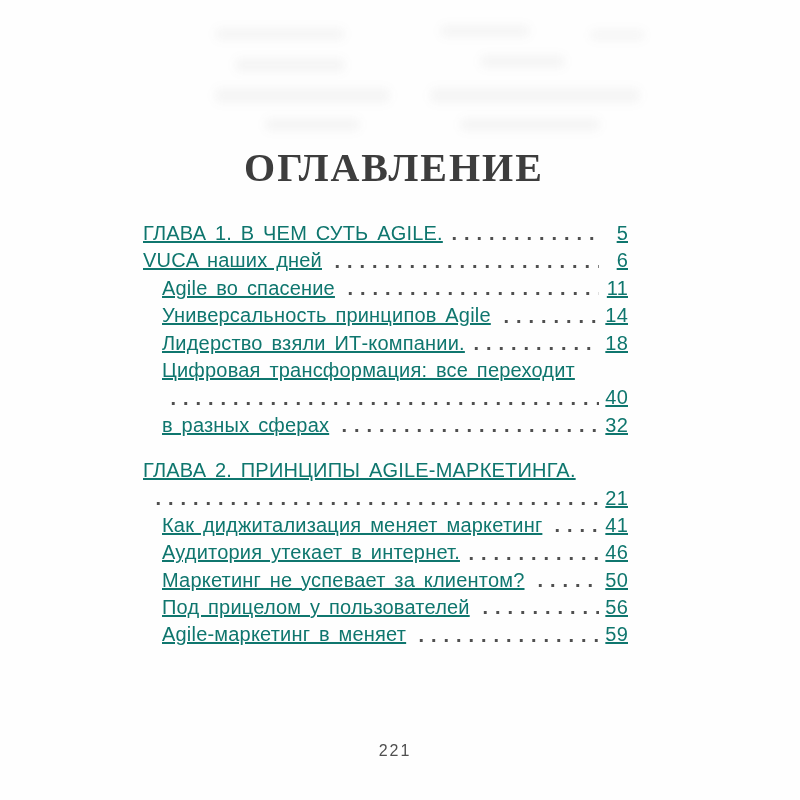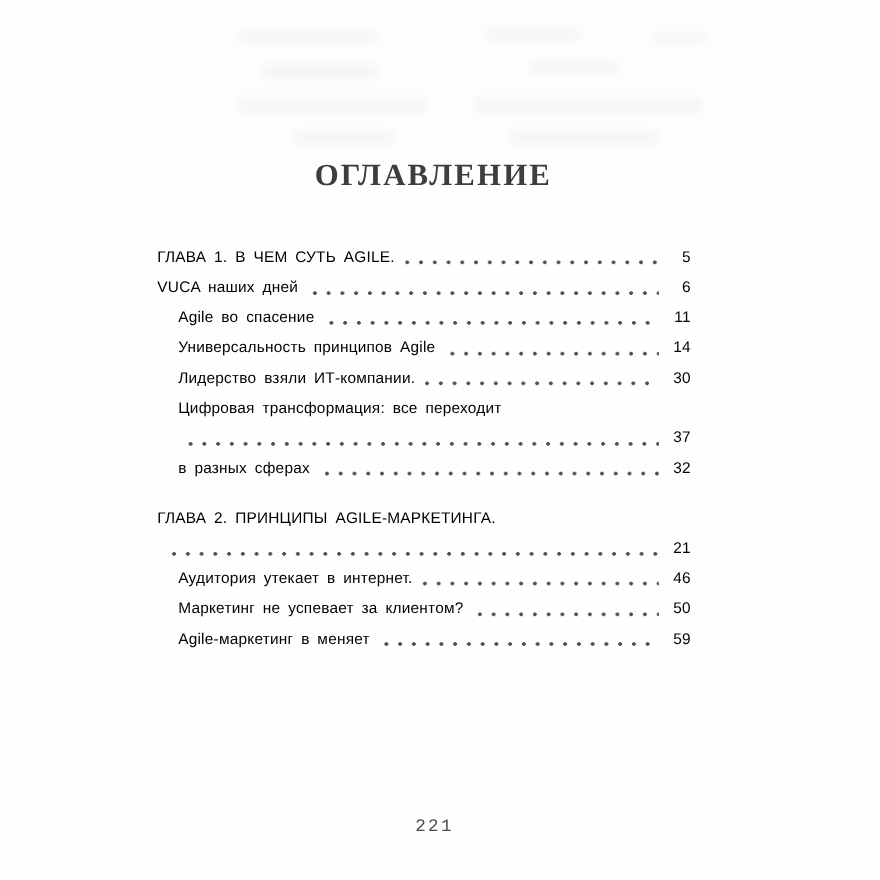--- a/index.html
+++ b/index.html
@@ -29,35 +29,36 @@
     filter: blur(5px);
   }
 
   .title {
     position: absolute;
     top: 144px;
     left: 0;
     right: 12px;
     text-align: center;
     font-family: "Liberation Serif", serif;
-    font-size: 28px;
+    font-size: 40px;
     font-weight: 600;
     letter-spacing: 2px;
     color: #3d3d3d;
   }
 
   .toc {
     position: absolute;
     top: 220px;
     left: 143px;
     width: 485px;
-    font-size: 14px;
-    color: #000000;
+    font-size: 20px;
+    color: #0f766e;
     letter-spacing: 0.2px;
     word-spacing: 3px;
+    text-decoration: underline;
   }
   .row {
     display: flex;
     align-items: baseline;
     height: 27.4px;
     line-height: 27.4px;
     white-space: nowrap;
   }
   .row.indent { padding-left: 19px; align-items: flex-end; }
   .row.gap-before { margin-top: 18px; }
@@ -77,21 +78,21 @@
     min-width: 26px;
     text-align: right;
   }
 
   .folio {
     position: absolute;
     top: 742px;
     left: 0;
     right: 10px;
     text-align: center;
-    font-family: Liberation Mono, monospace;
+    font-family: Liberation Sans, sans-serif;
     font-size: 16px;
     letter-spacing: 2px;
     color: #4f4f4f;
   }
 </style>
 </head>
 <body>
 
 <div class="page">
 
@@ -131,62 +132,72 @@
 
     <div class="row indent">
       <span class="label">Универсальность принципов Agile</span>
       <span class="leader"></span>
       <span class="num">14</span>
     </div>
 
     <div class="row indent tight">
       <span class="label">Лидерство взяли ИТ-компании.</span>
       <span class="leader"></span>
-      <span class="num">30</span>
+      <span class="num">18</span>
     </div>
 
     <div class="row indent">
       <span class="label">Цифровая трансформация: все переходит</span>
     </div>
 
     <div class="row indent tight">
       <span class="leader"></span>
-      <span class="num">37</span>
+      <span class="num">40</span>
     </div>
 
 
     <div class="row indent">
       <span class="label">в разных сферах</span>
       <span class="leader"></span>
       <span class="num">32</span>
     </div>
 
     <div class="row gap-before">
       <span class="label">ГЛАВА 2. ПРИНЦИПЫ AGILE-МАРКЕТИНГА.</span>
     </div>
 
 
     <div class="row">
       <span class="leader"></span>
       <span class="num">21</span>
     </div>
 
+    <div class="row indent">
+      <span class="label">Как диджитализация меняет маркетинг</span>
+      <span class="leader"></span>
+      <span class="num">41</span>
+    </div>
 
     <div class="row indent tight">
       <span class="label">Аудитория утекает в интернет.</span>
       <span class="leader"></span>
       <span class="num">46</span>
     </div>
 
     <div class="row indent">
       <span class="label">Маркетинг не успевает за клиентом?</span>
       <span class="leader"></span>
       <span class="num">50</span>
     </div>
 
+    <div class="row indent">
+      <span class="label">Под прицелом у пользователей</span>
+      <span class="leader"></span>
+      <span class="num">56</span>
+    </div>
 
     <div class="row indent">
       <span class="label">Agile-маркетинг в меняет</span>
       <span class="leader"></span>
       <span class="num">59</span>
     </div>
 
   </div>
 
   <div class="folio">221</div>

